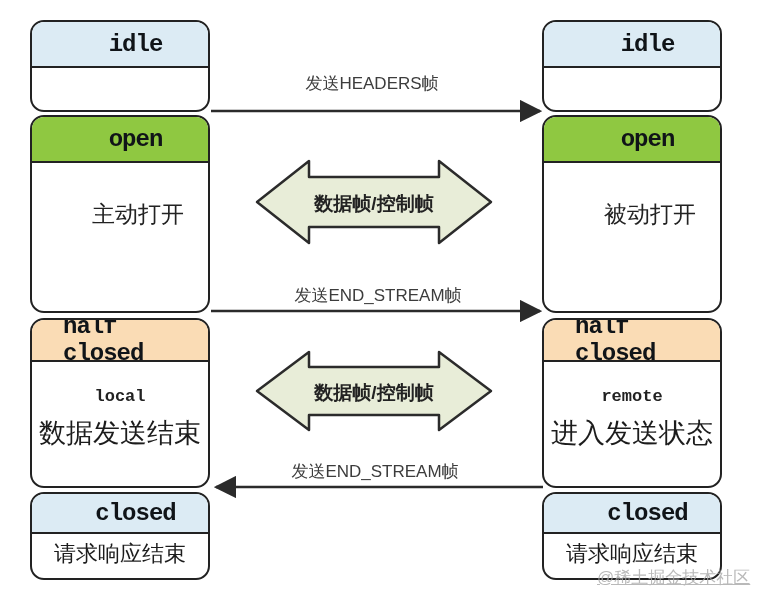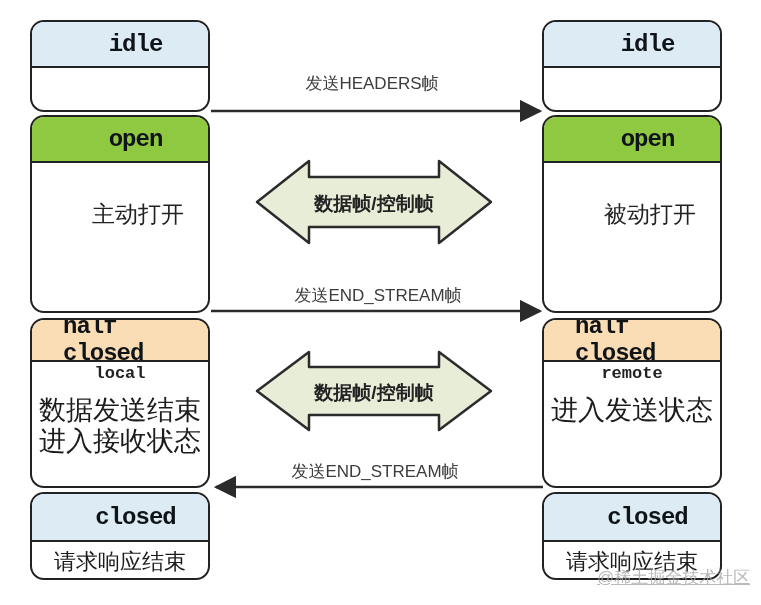--- a/index.html
+++ b/index.html
@@ -21,38 +21,38 @@
     font-weight:bold;font-size:24px;color:#101418;letter-spacing:-1px;padding-left:31px;
   }
   .hdr-blue{background:#dcebf4;}
   .hdr-green{background:#8fc841;}
   .hdr-peach{background:#fadcb5;}
   .state-body{
     display:flex;flex-direction:column;align-items:center;
     color:#222;
   }
   .body-open{padding-top:36px;font-size:23px;margin-left:36px;}
-  .body-half{padding-top:2px;}
+  .body-half{padding-top:25px;}
   .mono-sub{
     font-family:"Liberation Mono","DejaVu Sans Mono",monospace;
     font-weight:bold;font-size:17px;color:#222;margin-bottom:12px;
   }
   .half-line{font-size:27px;line-height:31px;color:#1c1c1c;}
   .body-closed{justify-content:center;font-size:22px;color:#1c1c1c;}
 
   
   #box-idle-l   {left:30px; top:20px; height:92px;}
   #box-idle-r   {left:542px;top:20px; height:92px;}
   #box-open-l   {left:30px; top:115px;height:198px;}
   #box-open-r   {left:542px;top:115px;height:198px;}
   #box-half-l   {left:30px; top:318px;height:170px;}
   #box-half-r   {left:542px;top:318px;height:170px;}
   #box-closed-l {left:30px; top:492px;height:88px;}
   #box-closed-r {left:542px;top:492px;height:88px;}
-  .h-idle{height:46px;} .h-open{height:46px;} .h-half{height:42px;} .h-closed{height:48px;}
+  .h-idle{height:46px;} .h-open{height:46px;} .h-half{height:42px;} .h-closed{height:40px;}
 
   
   .arrow-label{
     position:absolute;width:260px;text-align:center;
     font-size:17px;color:#3c3c3c;
   }
   #lbl-headers    {left:242px;top:72px;}
   #lbl-endstream1 {left:248px;top:284px;}
   #lbl-endstream2 {left:245px;top:460px;}
 
@@ -95,21 +95,20 @@
   <div class="state-box" id="box-open-l">
     <div class="state-header hdr-green h-open">open</div>
     <div class="state-body body-open">主动打开</div>
   </div>
 
   <div class="state-box" id="box-half-l">
     <div class="state-header hdr-peach h-half">half closed</div>
     <div class="state-body body-half">
       <div class="mono-sub">local</div>
       <div class="half-line">数据发送结束</div>
-      <div class="half-line">进入接收状态</div>
     </div>
   </div>
 
   <div class="state-box" id="box-closed-l">
     <div class="state-header hdr-blue h-closed">closed</div>
     <div class="state-body body-closed" style="height:40px;">请求响应结束</div>
   </div>
 
   <div class="state-box" id="box-idle-r">
     <div class="state-header hdr-blue h-idle">idle</div>

